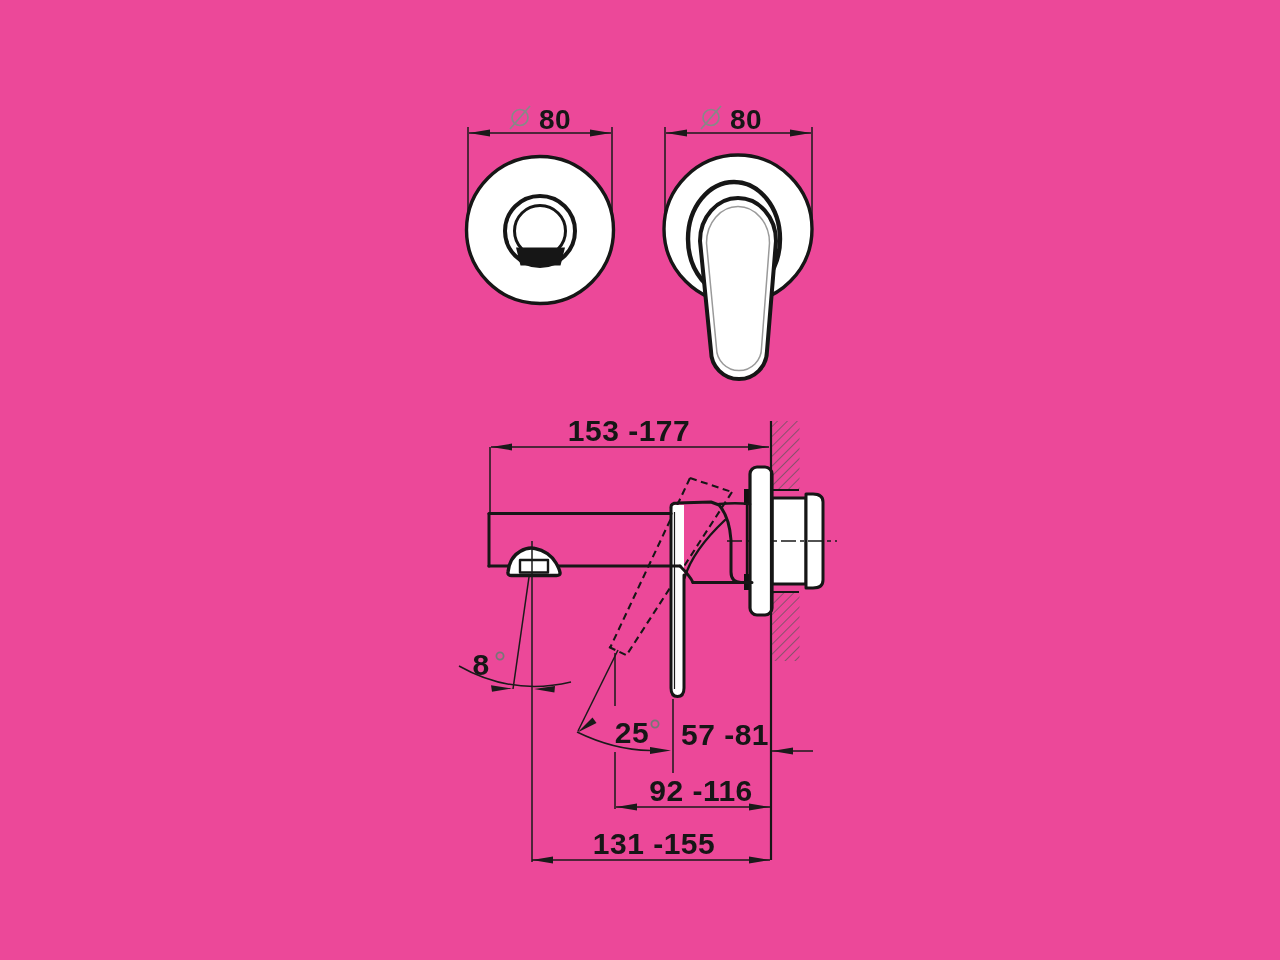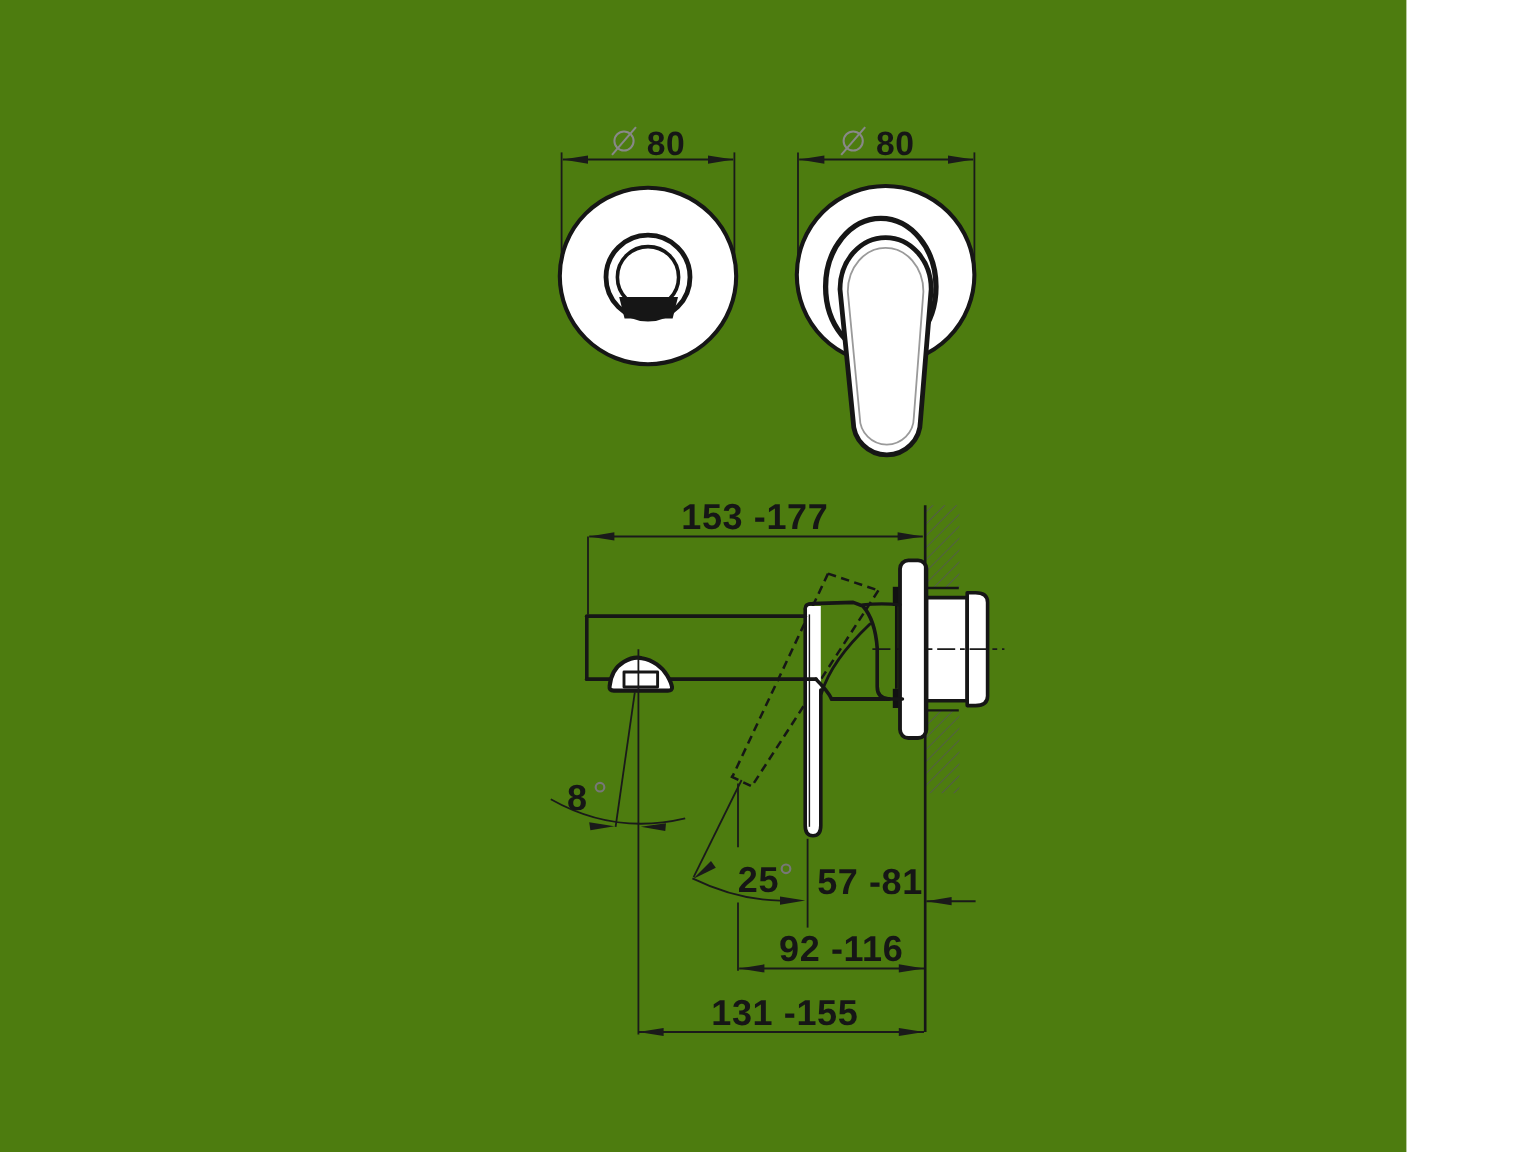--- a/index.html
+++ b/index.html
@@ -1,16 +1,16 @@
 <!DOCTYPE html>
 <html><head>
 <meta charset="utf-8">
 <style>
   html,body{margin:0;padding:0;background:#fff;}
-  #stage{position:relative;width:1172px;height:960px;background:#4d7c0f;overflow:hidden;text-align:right;}
+  #stage{position:relative;width:1280px;height:960px;background:#ec4899;overflow:hidden;text-align:right;}
   svg{position:absolute;left:0;top:0;}
   .dim-text{font-family:"Liberation Sans","DejaVu Sans",sans-serif;font-weight:bold;font-size:30px;fill:#161616;letter-spacing:0.5px;}
   .dia-text{font-family:"Liberation Sans","DejaVu Sans",sans-serif;font-weight:bold;font-size:28px;fill:#161616;letter-spacing:0.5px;}
   .outline{stroke:#161616;fill:none;stroke-linecap:round;stroke-linejoin:round;}
   .outline-f{stroke:#161616;fill:#ffffff;stroke-linecap:round;stroke-linejoin:round;}
   .thin{stroke:#1a1a1a;stroke-width:1.5;fill:none;}
   .dimline{stroke:#1a1a1a;stroke-width:1.7;fill:none;}
   .arrow{fill:#1a1a1a;stroke:none;}
   .dashedline{stroke:#161616;stroke-width:2.1;fill:none;stroke-dasharray:7 4.5;}
 </style>

